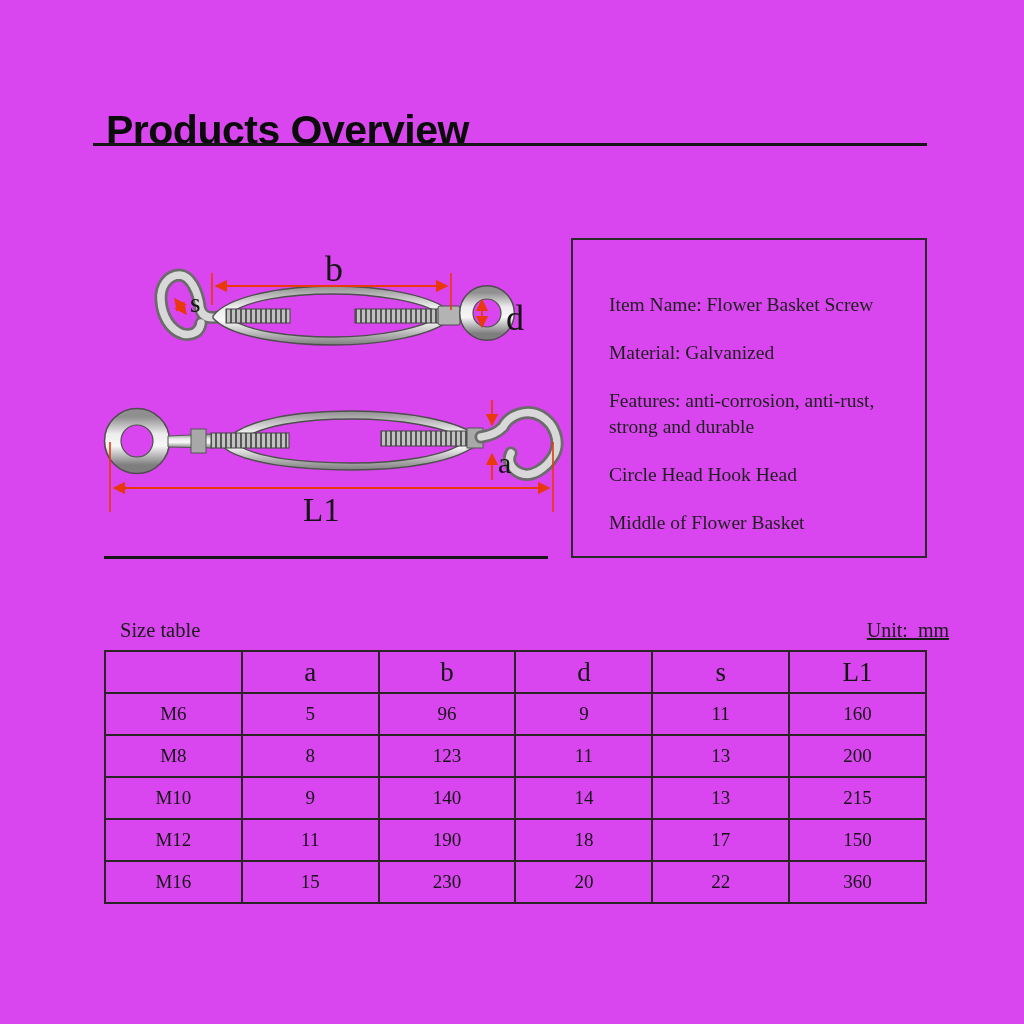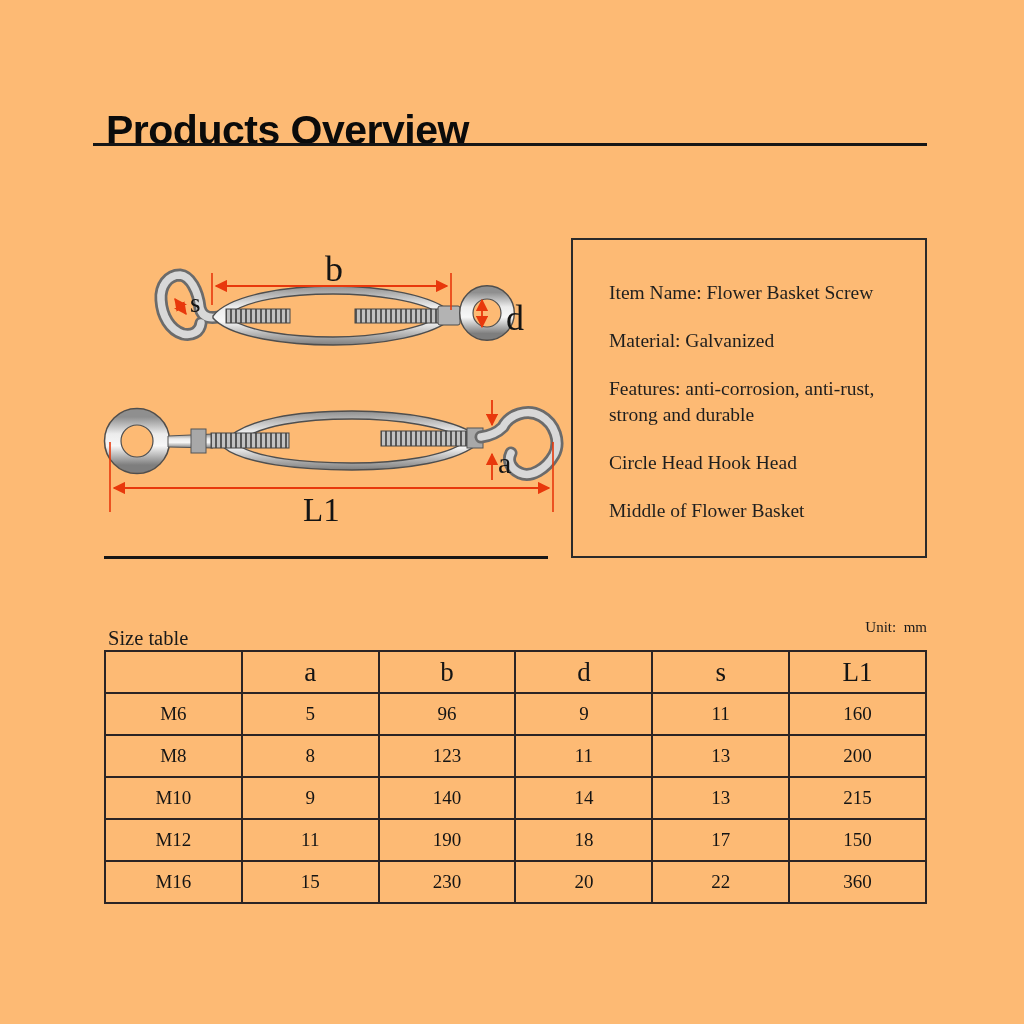--- a/index.html
+++ b/index.html
@@ -1,27 +1,27 @@
 <!DOCTYPE html>
 <html><head>
 <meta charset="utf-8">
 <style>
   html,body{margin:0;padding:0;background:#ffffff;}
-  .canvas{position:relative;width:1024px;height:1024px;background:#fdba74;overflow:hidden;
+  .canvas{position:relative;width:1024px;height:1024px;background:#d946ef;overflow:hidden;
           font-family:"Liberation Serif", serif;color:#141414;}
   .abs{position:absolute;}
   .page-title{left:106px;top:80px;font-family:"Liberation Sans", sans-serif;
               font-weight:700;font-size:41px;letter-spacing:-0.5px;color:#0b0b0b;white-space:nowrap;}
   .title-rule{left:93px;top:143px;width:834px;height:3px;background:#161616;}
   .diagram-rule{left:104px;top:556px;width:444px;height:2.5px;background:#161616;}
   .info-box{left:571px;top:238px;width:356px;height:320px;border:2px solid #2a2a2a;
-            box-sizing:border-box;padding:40px 24px 0 36px;}
+            box-sizing:border-box;padding:52px 24px 0 36px;}
   .info-box p{margin:0 0 22px 0;font-size:19.5px;line-height:26px;color:#1e1e1e;}
-  .size-caption{left:108px;top:619px;font-size:20.5px;color:#1a1a1a;margin-top:8px;}
-  .unit-label{left:760px;top:619px;width:167px;text-align:right;font-size:15px;color:#1a1a1a;}
+  .size-caption{left:120px;top:619px;font-size:20.5px;color:#1a1a1a;}
+  .unit-label{left:782px;top:619px;width:167px;text-align:right;font-size:20px;color:#1a1a1a;text-decoration:underline;}
   table.size{position:absolute;left:104px;top:650px;width:823px;border-collapse:collapse;
              table-layout:fixed;border:2.5px solid #2b2424;}
   table.size th, table.size td{border:2px solid #2b2424;height:40px;text-align:center;
              vertical-align:middle;font-weight:normal;padding:0;}
   table.size th{font-size:27px;}
   table.size td{font-size:19px;}
   svg text{font-family:"Liberation Serif", serif;fill:#141414;}
 </style>
 </head>
 <body>

